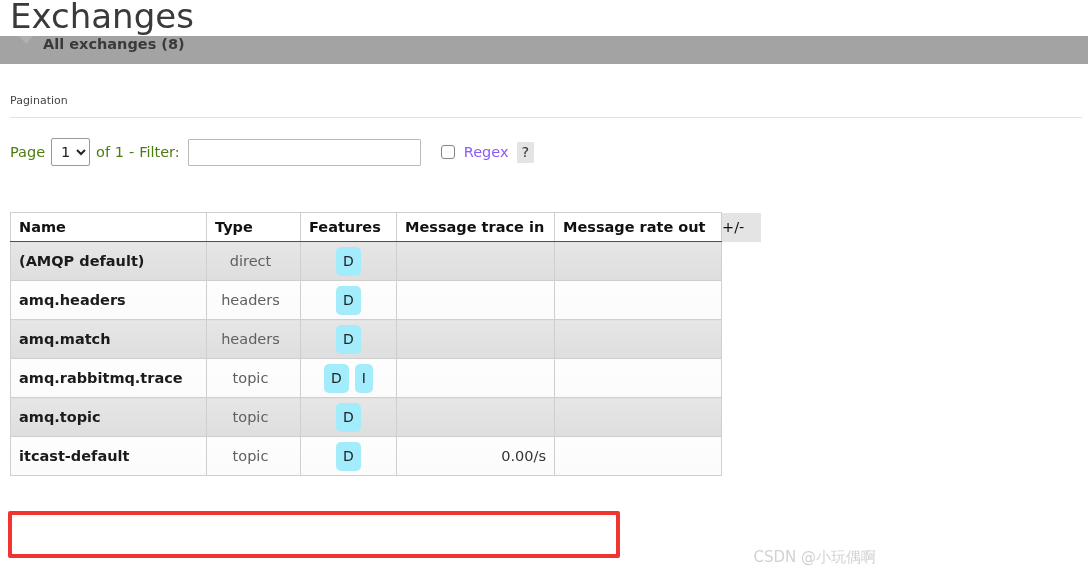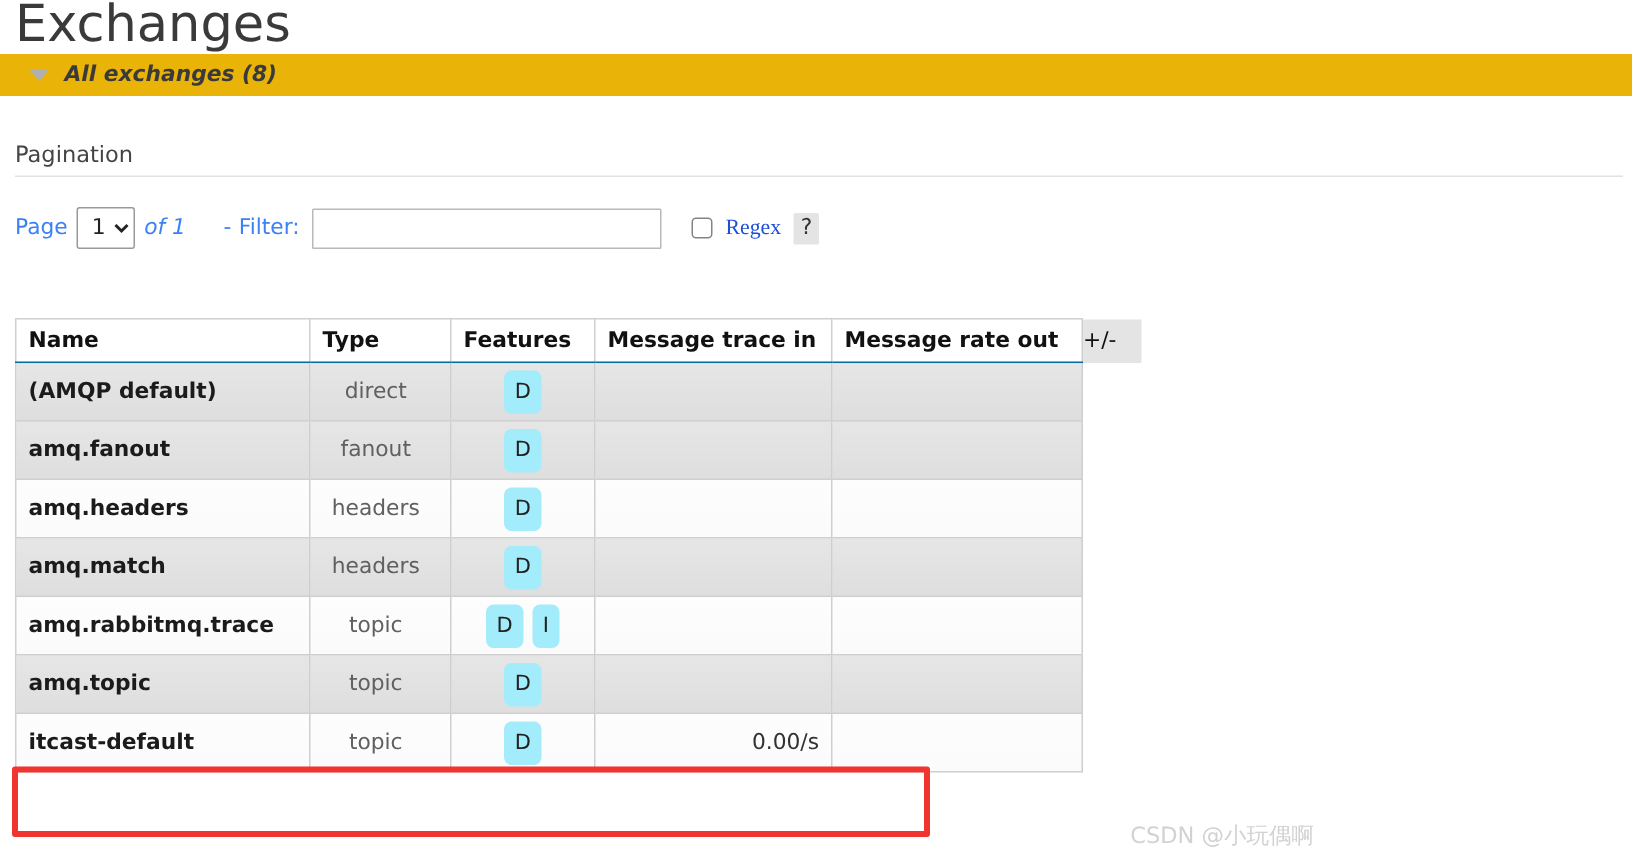--- a/index.html
+++ b/index.html
@@ -21,73 +21,71 @@
     color: #3a3a3a;
     letter-spacing: 0px;
     font-family: "DejaVu Sans", sans-serif;
   }
 
   
   .section-bar {
     position: absolute;
     left: 0; top: 36px;
     width: 1088px; height: 28px;
-    background: #eab308;
+    background: #a3a3a3;
     display: flex;
-    align-items: center;
-    font-style: italic;
   }
   .tri {
     width: 0; height: 0;
     margin-left: 19px;
     border-left: 7px solid transparent;
     border-right: 7px solid transparent;
     border-top: 8px solid #b0b0b0;
   }
   .section-label {
     margin-left: 10px;
     font-size: 14.5px;
     font-weight: bold;
     color: #3a3a3a;
   }
 
   
   .pagination-head {
     position: absolute;
     left: 10px; top: 94px;
-    font-size: 15px;
+    font-size: 11px;
     color: #444;
   }
   .pagination-rule {
     position: absolute;
     left: 10px; top: 117px;
     width: 1072px; height: 1px;
     background: #e2e2e2;
   }
   .pagination-row {
     position: absolute;
     left: 10px; top: 138px;
     display: flex;
     align-items: center;
     font-size: 14.5px;
     color: #333;
   }
-  .pg-text { color:#3b82f6; font-size:14.5px; }
+  .pg-text { color:#4d7c0f; font-size:14.5px; }
   .pg-select {
     margin: 0 6px;
     font-size: 14.5px;
     font-family: "DejaVu Sans", sans-serif;
     padding: 2px 2px 2px 5px;
     border: 1px solid #999;
     border-radius: 2px;
     background: #fff;
     color: #222;
     height: 28px;
   }
-  .pg-of { margin-right: 20px; font-style: italic; }
+  .pg-of { margin-right: 0; }
   .pg-dash { margin: 0 5px 0 5px; }
   .filter-label { margin-right: 8px; }
   .filter-input {
     width: 233px; height: 27px;
     border: 1px solid #b9b9b9;
     background: #fff;
     border-radius: 1px;
     font-size: 14px;
     font-family: "DejaVu Sans", sans-serif;
     padding: 2px 4px;
@@ -96,21 +94,21 @@
   .regex-box {
     display: flex; align-items: center;
     margin-left: 20px;
   }
   .regex-check {
     width: 14px; height: 14px;
     border: 1.5px solid #858585;
     border-radius: 3px;
     background: #fff;
   }
-  .regex-label { margin-left: 9px; font-size: 14.5px; color:#1d4ed8;font-family:Liberation Serif, serif; }
+  .regex-label { margin-left: 9px; font-size: 14.5px; color:#8b5cf6; }
   .help-btn {
     margin-left: 8px;
     background: #e4e4e4;
     color: #333;
     font-size: 14.5px;
     padding: 1px 5px 2px 5px;
     border-radius: 1px;
     line-height: 18px;
   }
 
@@ -240,28 +238,20 @@
       </thead>
       <tbody id="tbody">
           <tr class="row-even">
             <td class="name">(AMQP default)</td>
             <td class="type">direct</td>
             <td class="feat"><span class="badge">D</span></td>
             <td class="rate"></td>
             <td class="rate"></td>
             <td class="c-pm"></td>
           </tr>
-          <tr class="row-even">
-            <td class="name">amq.fanout</td>
-            <td class="type">fanout</td>
-            <td class="feat"><span class="badge">D</span></td>
-            <td class="rate"></td>
-            <td class="rate"></td>
-            <td class="c-pm"></td>
-          </tr>
           <tr class="row-odd">
             <td class="name">amq.headers</td>
             <td class="type">headers</td>
             <td class="feat"><span class="badge">D</span></td>
             <td class="rate"></td>
             <td class="rate"></td>
             <td class="c-pm"></td>
           </tr>
           <tr class="row-even">
             <td class="name">amq.match</td>

